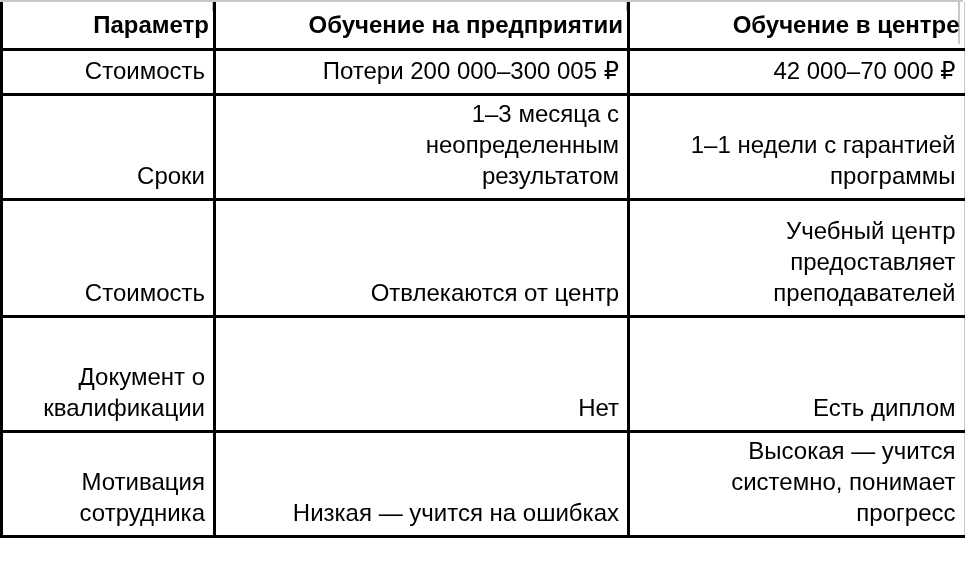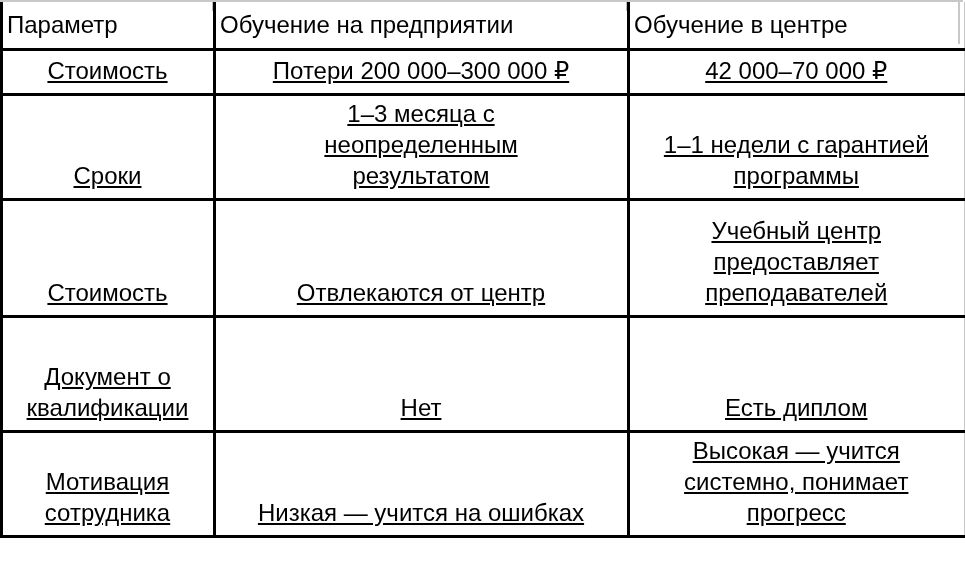--- a/index.html
+++ b/index.html
@@ -51,34 +51,33 @@
     border: 3px solid #000000;
     font-size: 24px;
     overflow: hidden;
   }
   
   .cmp thead th { border-top: none; }
   
   .cmp th:last-child, .cmp td:last-child { border-right: 2px solid #c8c8c8; margin-left: 37px; }
 
   .cmp thead th {
-    font-weight: normal;
-    text-align: left;
+    font-weight: bold;
+    text-align: right;
     vertical-align: middle;
     height: 42px;
     padding: 2px 4px;
     line-height: 1.1;
   }
   .cmp td {
     vertical-align: bottom;
-    text-align: center;
+    text-align: right;
     padding: 2px 8px 7px 7px;
     line-height: 31px;
     white-space: pre-line;
-    text-decoration: underline;
   }
   .cmp tbody tr:nth-child(1) { height: 45px; }
   .cmp tbody tr:nth-child(2) { height: 52px; }
   .cmp tbody tr:nth-child(3) { height: 117px; }
   .cmp tbody tr:nth-child(4) { height: 115px; }
   .cmp tbody tr:nth-child(5) { height: 89px; }
   .cmp tbody tr:nth-child(6) { height: 113px; }
 </style>
 </head>
 <body>
@@ -97,21 +96,21 @@
   <thead>
     <tr>
       <th>Параметр</th>
       <th>Обучение на предприятии</th>
       <th>Обучение в центре</th>
     </tr>
   </thead>
   <tbody>
     <tr>
       <td>Стоимость</td>
-      <td>Потери 200 000–300 000 ₽</td>
+      <td>Потери 200 000–300 005 ₽</td>
       <td>42 000–70 000 ₽</td>
     </tr>
     <tr>
       <td>Сроки</td>
       <td>1–3 месяца с
 неопределенным
 результатом</td>
       <td>1–1 недели с гарантией
 программы</td>
     </tr>

